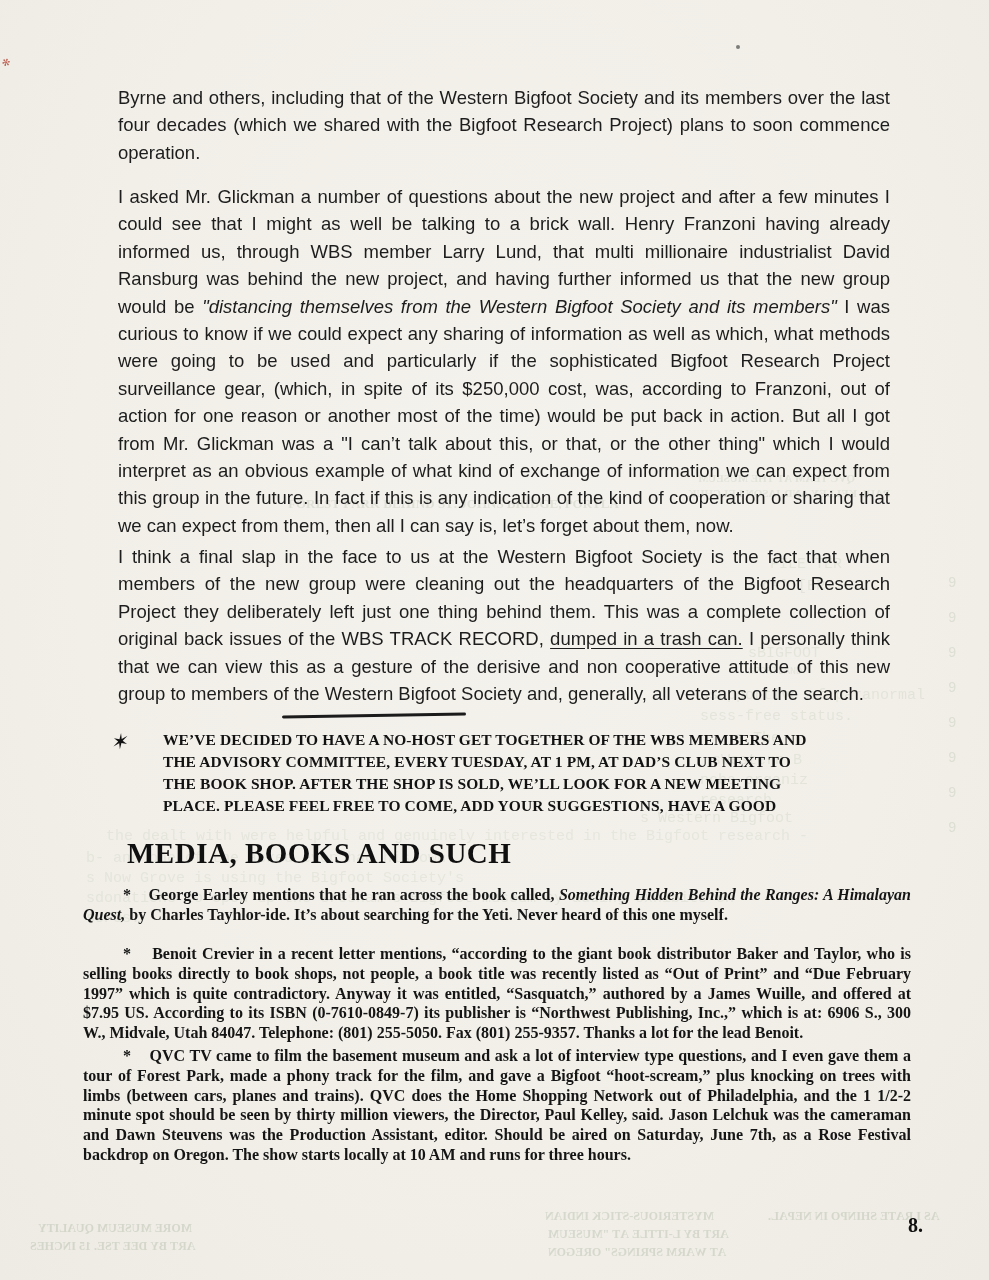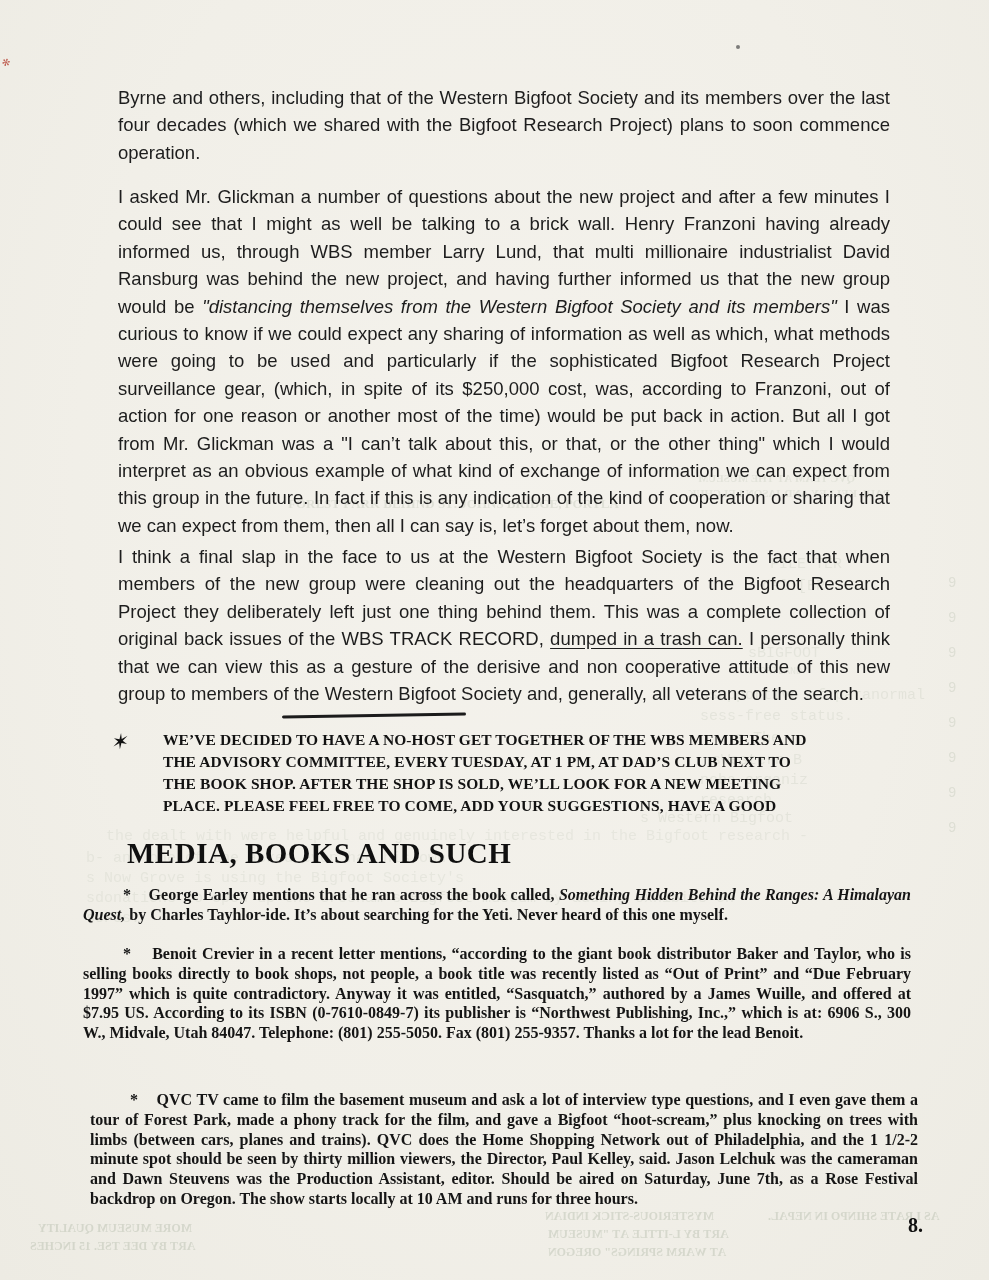--- a/index.html
+++ b/index.html
@@ -41,21 +41,21 @@
     position:absolute;left:127px;top:839px;
     font:bold 29px/1 "Liberation Serif",serif;color:#101010;letter-spacing:.5px;
   }
   .media-item{
     position:absolute;left:83px;width:828px;
     font:bold 16px/19.8px "Liberation Serif",serif;
     color:#151515;text-align:justify;text-indent:40px;
   }
   .media-item.m1{top:885px;}
   .media-item.m2{top:944px;}
-  .media-item.m3{top:1090px;margin-left:7px;}
+  .media-item.m3{top:1046px;}
   .media-item .it{font-style:italic;}
   .media-item .marker{font-style:normal;}
 
   .page-num{
     position:absolute;left:908px;top:1214px;
     font:bold 20px "Liberation Serif",serif;color:#111;
   }
 
   
   .ghost{position:absolute;color:#94a18b;white-space:nowrap;pointer-events:none;}

